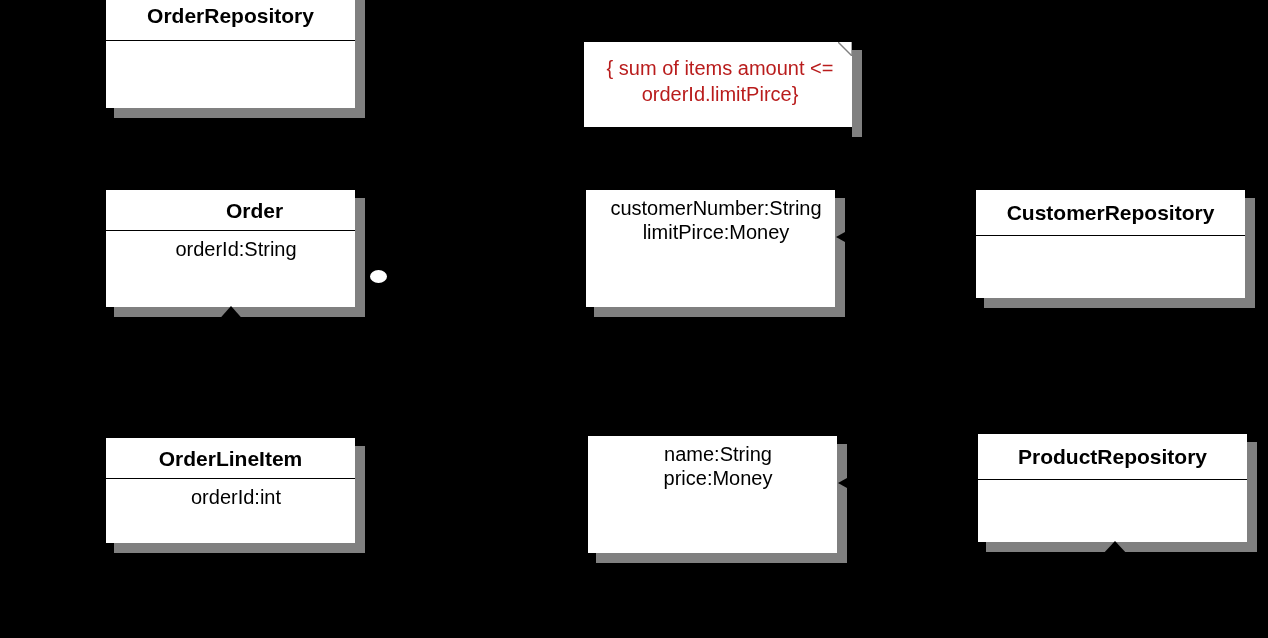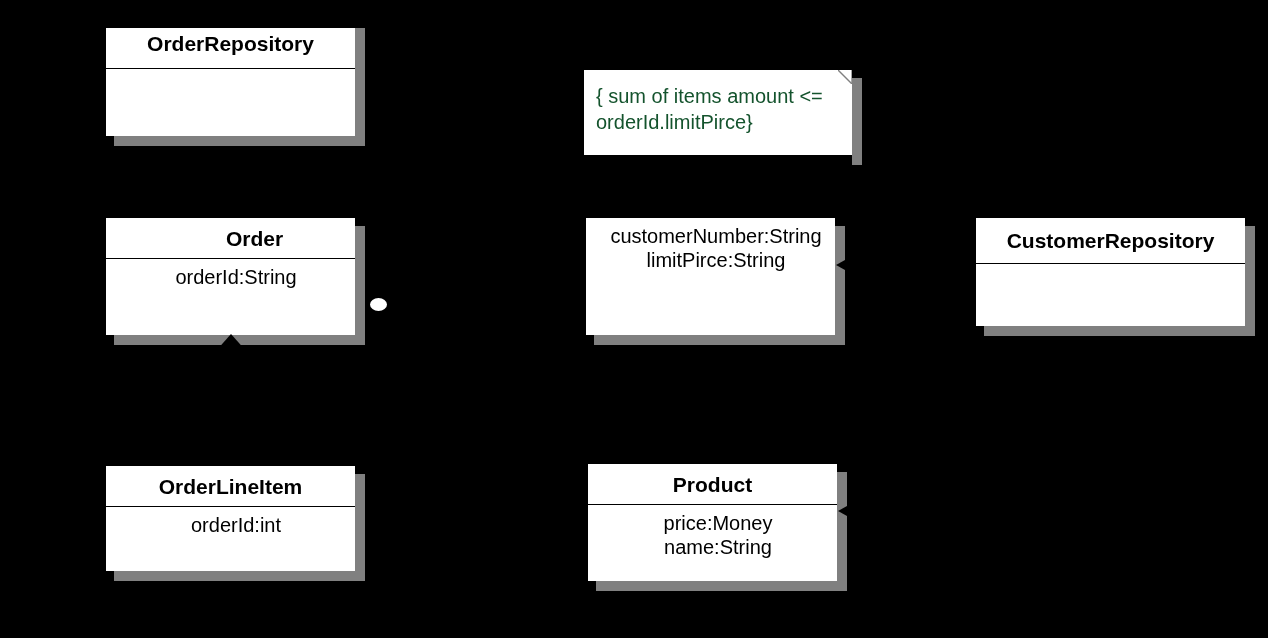--- a/index.html
+++ b/index.html
@@ -7,21 +7,20 @@
     padding: 0;
     background: #000000;
   }
   #canvas {
     position: relative;
     width: 1268px;
     height: 570px;
     background: #000000;
     overflow: hidden;
     font-family: "Liberation Sans", sans-serif;
-    margin-top: 28px;
   }
 
   
   .uml-class {
     position: absolute;
     box-sizing: border-box;
     background: #ffffff;
     border: 1px solid #000000;
     z-index: 5;
   }
@@ -82,23 +81,23 @@
     position: absolute;
     top: 8px;
     right: -10px;
     width: 10px;
     bottom: -10px;
     background: #808080;
     z-index: -1;
   }
   .uml-note .note-text {
     font-size: 20px;
-    color: #14532d;
+    color: #b91c1c;
     line-height: 1.3;
-    text-align: left;
+    text-align: center;
     padding: 13px 8px 0 12px;
     box-sizing: border-box;
   }
   .note-fold {
     position: absolute;
     top: 0;
     right: 0;
     width: 14px;
     height: 14px;
     overflow: hidden;
@@ -174,21 +173,21 @@
     <svg width="32" height="18" viewBox="0 0 32 18">
       <polygon points="16,0 32,18 0,18" fill="#000000"></polygon>
     </svg>
   </div>
 
   <div class="uml-class" style="left:585px; top:189px; width:251px; height:119px;">
     <div class="shadow shadow-right"></div>
     <div class="shadow shadow-bottom"></div>
     <div class="cls-attrs" style="height:76px;">
       <div class="attr">customerNumber:String</div>
-      <div class="attr">limitPirce:String</div>
+      <div class="attr">limitPirce:Money</div>
     </div>
   </div>
 
   <div class="arrow" style="left:836px; top:227px;">
     <svg width="18" height="20" viewBox="0 0 18 20">
       <polygon points="0,10 18,0 18,20" fill="#000000"></polygon>
     </svg>
   </div>
 
   <div class="uml-class" style="left:975px; top:189px; width:271px; height:110px;">
@@ -203,33 +202,38 @@
     <div class="shadow shadow-bottom"></div>
     <div class="cls-name" style="height:41px;text-align:center;">OrderLineItem</div>
     <div class="cls-attrs" style="height:66px;">
       <div class="attr">orderId:int</div>
     </div>
   </div>
 
   <div class="uml-class" style="left:587px; top:435px; width:251px; height:119px;">
     <div class="shadow shadow-right"></div>
     <div class="shadow shadow-bottom"></div>
-    <div class="cls-name" style="height:41px;">Product</div>
     <div class="cls-attrs" style="height:78px;">
+      <div class="attr">name:String</div>
       <div class="attr">price:Money</div>
-      <div class="attr">name:String</div>
     </div>
   </div>
 
   <div class="arrow" style="left:838px; top:473px;">
     <svg width="18" height="20" viewBox="0 0 18 20">
       <polygon points="0,10 18,0 18,20" fill="#000000"></polygon>
     </svg>
   </div>
 
+  <div class="uml-class" style="left:977px; top:433px; width:271px; height:110px;">
+    <div class="shadow shadow-right"></div>
+    <div class="shadow shadow-bottom"></div>
+    <div class="cls-name" style="height:46px;">ProductRepository</div>
+    <div class="cls-attrs empty" style="height:64px;"></div>
+  </div>
 
   <div class="arrow" style="left:1102px; top:541px;">
     <svg width="26" height="14" viewBox="0 0 26 14">
       <polygon points="13,0 26,14 0,14" fill="#000000"></polygon>
     </svg>
   </div>
 
 </div>
 
 </body></html>

